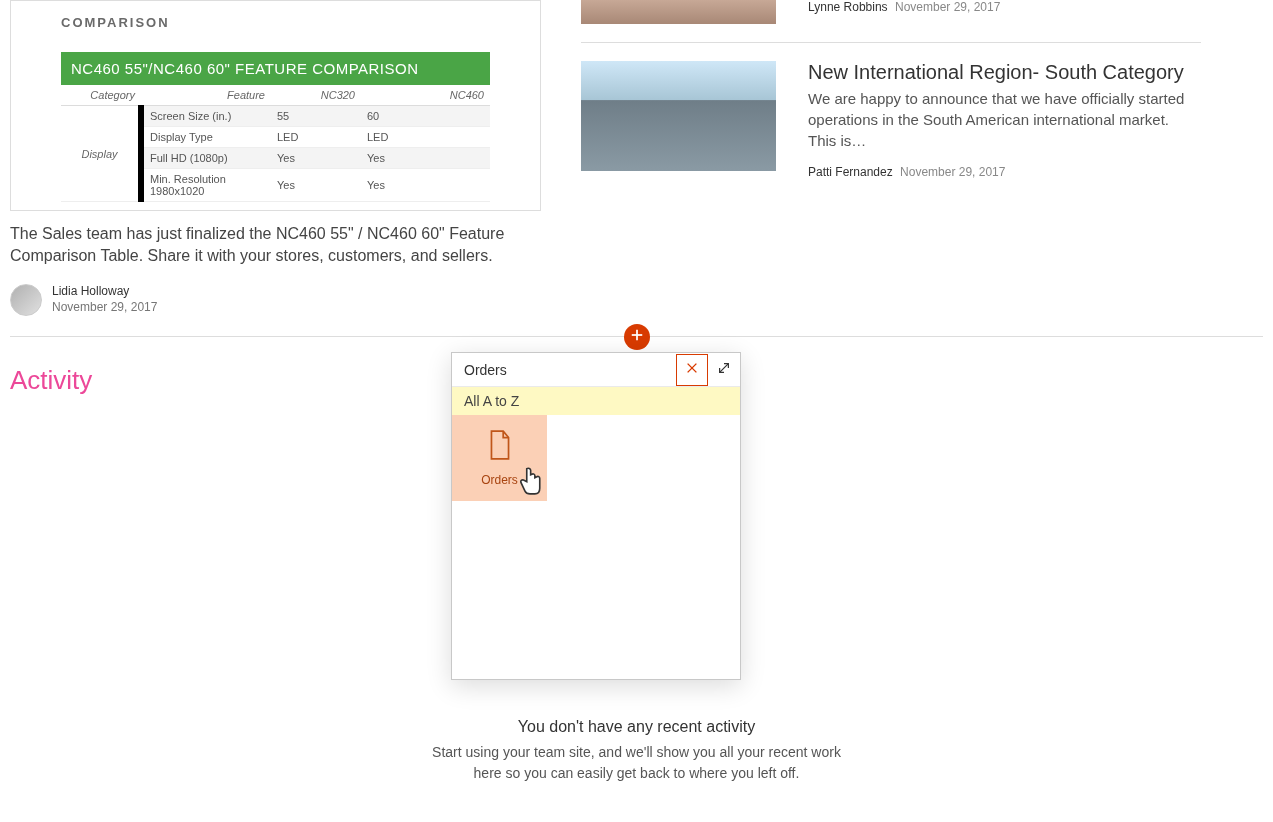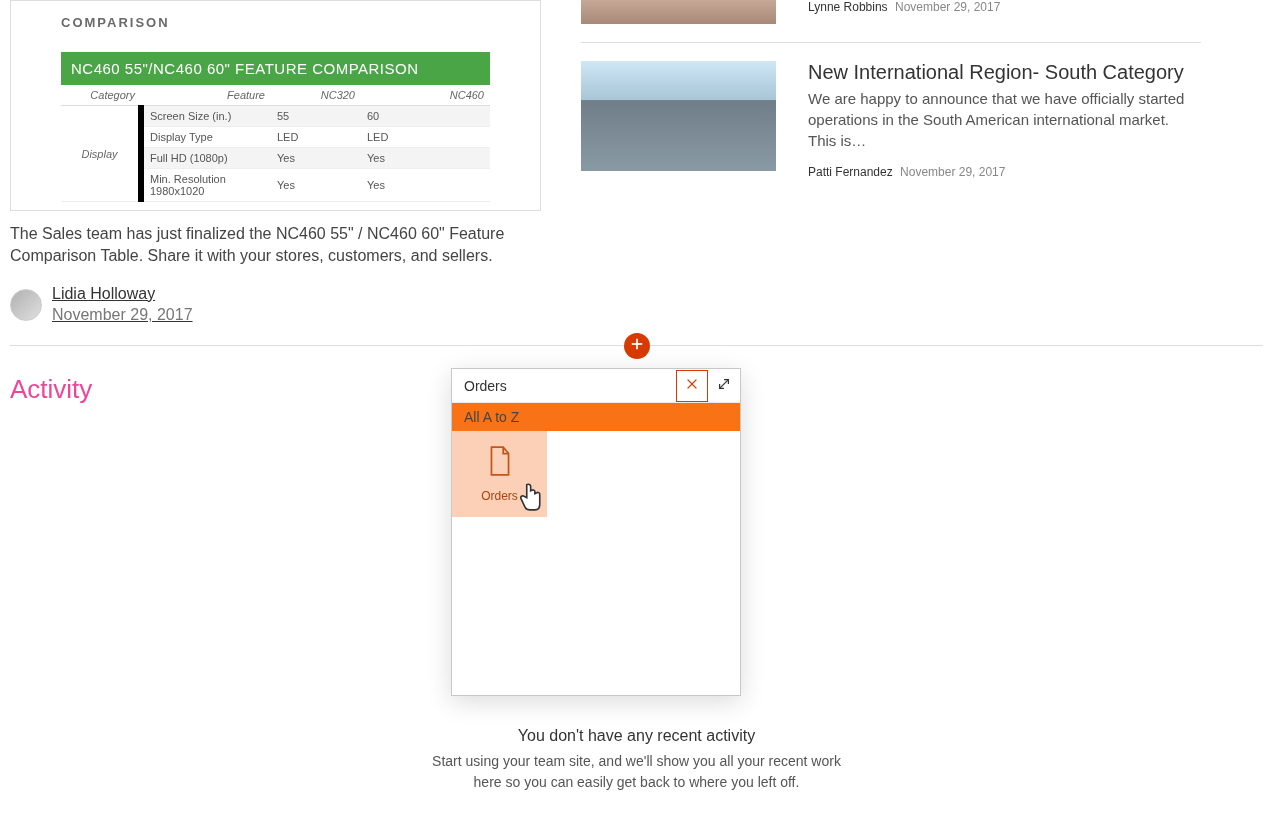--- a/index.html
+++ b/index.html
@@ -65,21 +65,21 @@
   .news-desc {
     font-size: 16px; color: #444; line-height: 1.4;
   }
   .byline {
     display: flex; align-items: center; gap: 10px; margin-top: 16px;
   }
   .avatar {
     width: 32px; height: 32px; border-radius: 50%; background: linear-gradient(135deg,#b0b0b0,#e0e0e0);
     border: 1px solid #ccc; flex-shrink: 0;
   }
-  .byline-text { font-size: 16px; line-height: 1.3; text-decoration: underline; }
+  .byline-text { font-size: 12px; line-height: 1.3; }
   .byline-text .author { color: #333; }
   .byline-text .date  { color: #767676; }
 
   
   .list-item {
     display: flex; gap: 32px; padding: 18px 0; border-top: 1px solid #ddd;
   }
   .list-item:first-child { border-top: none; padding-top: 0; }
   .thumb {
     width: 195px; height: 110px; background: #999; flex-shrink: 0;
@@ -106,40 +106,40 @@
   
   .activity-section { padding-top: 28px; }
   .activity-heading { font-size: 26px; font-weight: 300; color: #ec4899; margin: 0 0 10px 0; }
   .activity-body { text-align: center; padding-top: 312px; }
   .activity-body h3 { font-size: 16px; font-weight: 300; color: #333; margin: 0 0 6px 0; }
   .activity-body p  { font-size: 14px; color: #555; margin: 0 auto; max-width: 420px; line-height: 1.5; }
 
   
   .dialog {
     position: absolute;
-    left: 451px; top: 368px;
+    left: 451px; top: 352px;
     width: 290px; height: 328px;
     background: #fff;
     border: 1px solid #c8c8c8;
     box-shadow: 0 6px 24px rgba(0,0,0,0.14);
     z-index: 50;
     display:flex; flex-direction: column;
   }
   .dialog-header {
     display: flex; align-items: center; height: 34px;
     border-bottom: 1px solid #eaeaea;
   }
   .dialog-header .title { flex: 1; padding: 0 12px; font-size: 14px; color: #333; }
   .dialog-header .hbtn {
     width: 32px; height: 32px; display:flex;align-items:center;justify-content:center;
   }
   .dialog-header .hbtn.close { border:1px solid #d83b01; margin-right:0; }
   .dialog-header .hbtn svg { width: 14px; height: 14px; }
   .dialog-filter {
-    background: #f97316; font-size: 14px; color: #444; padding: 6px 12px;
+    background: #fef9c3; font-size: 14px; color: #444; padding: 6px 12px;
   }
   .dialog-grid { padding: 0; display:flex; flex-wrap:wrap; }
   .tile {
     width: 95px; height: 86px; background: #fbd0b6;
     display:flex; flex-direction:column; align-items:center; justify-content:center;
     gap: 8px; position:relative;
   }
   .tile svg { width: 26px; height: 32px; }
   .tile-label { font-size: 12px; color: #a84410; }
   .cursor {

